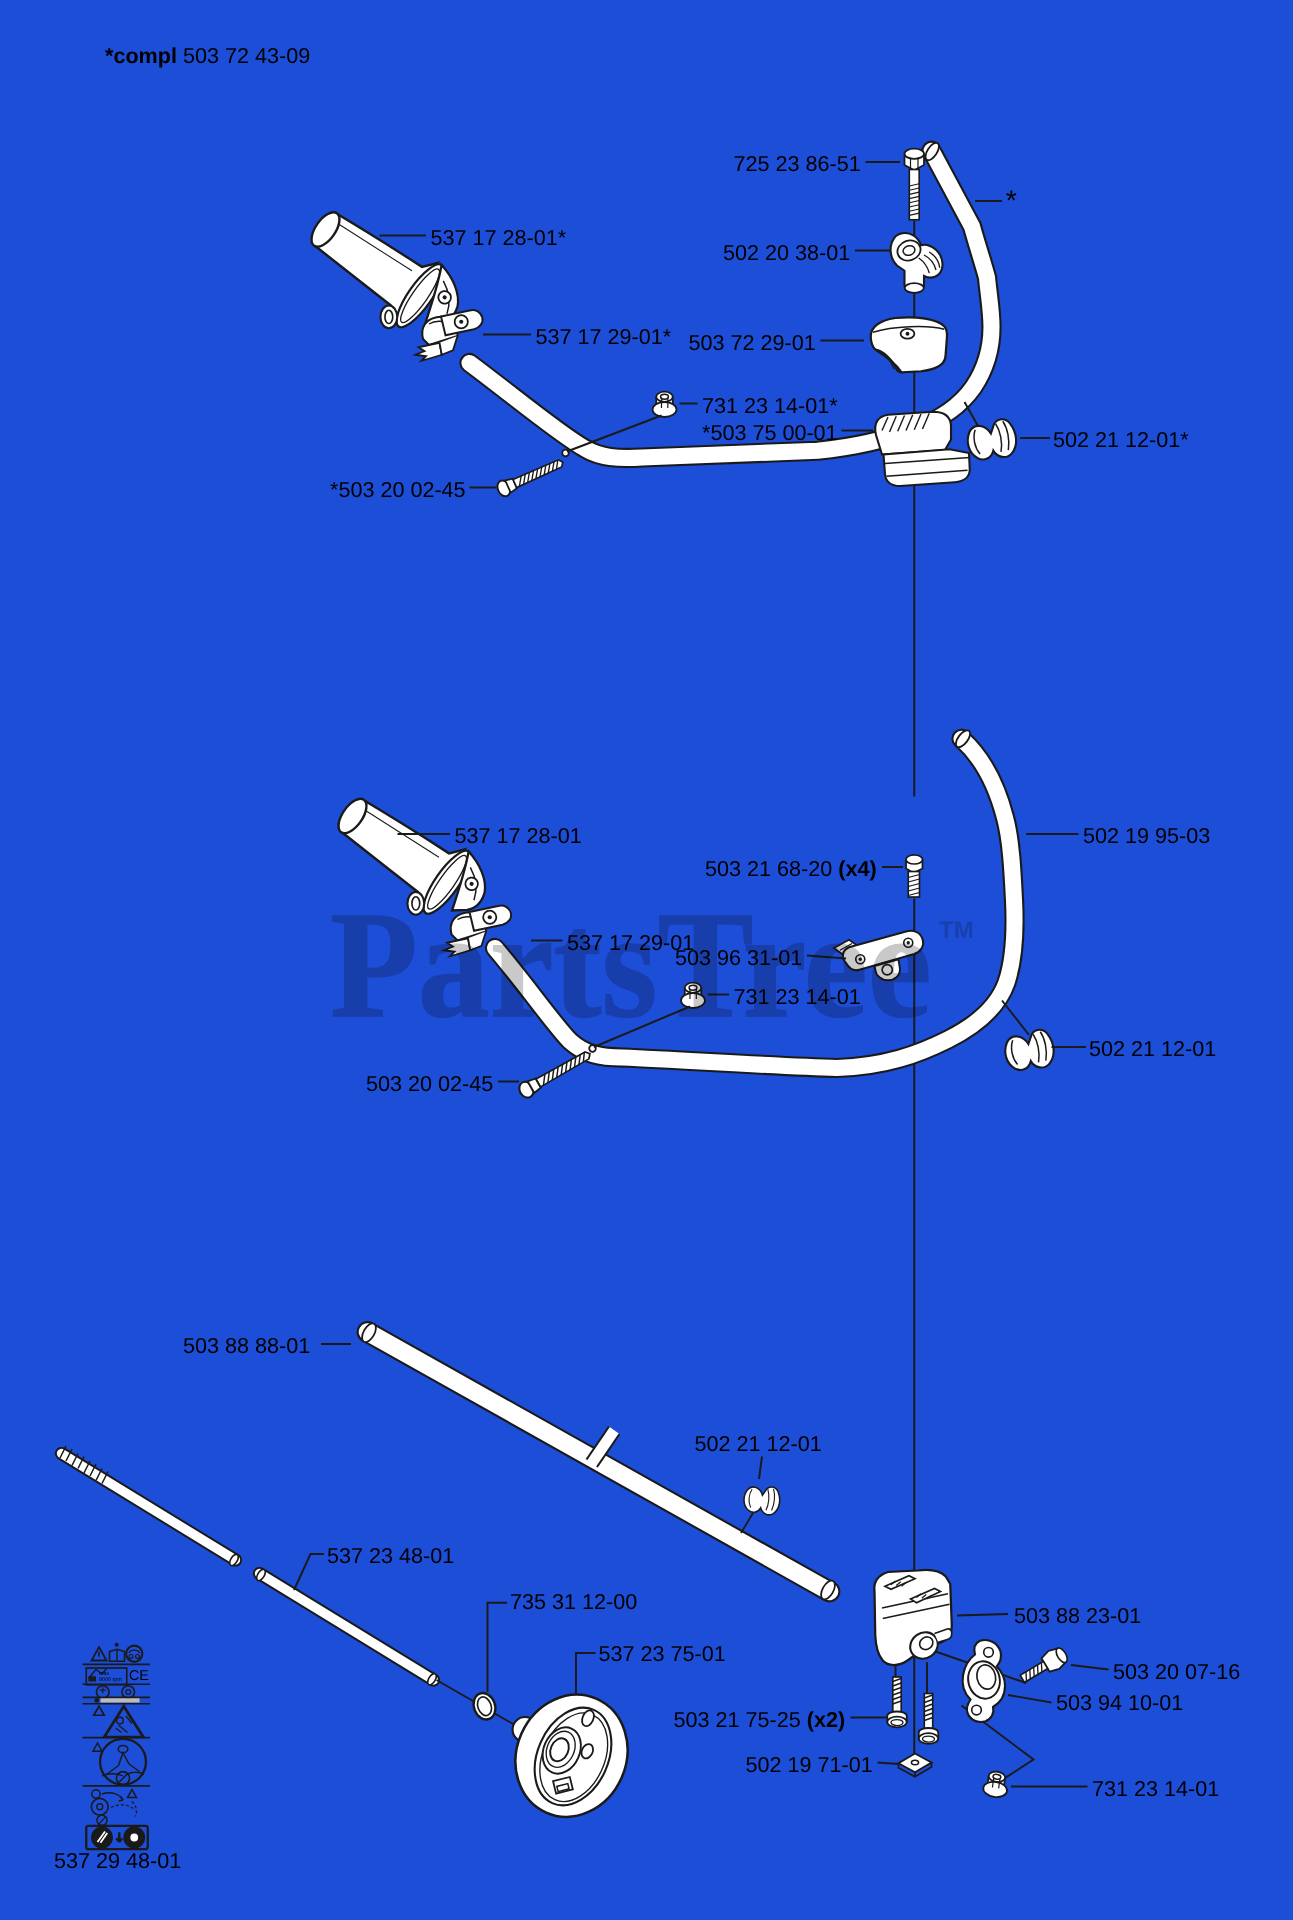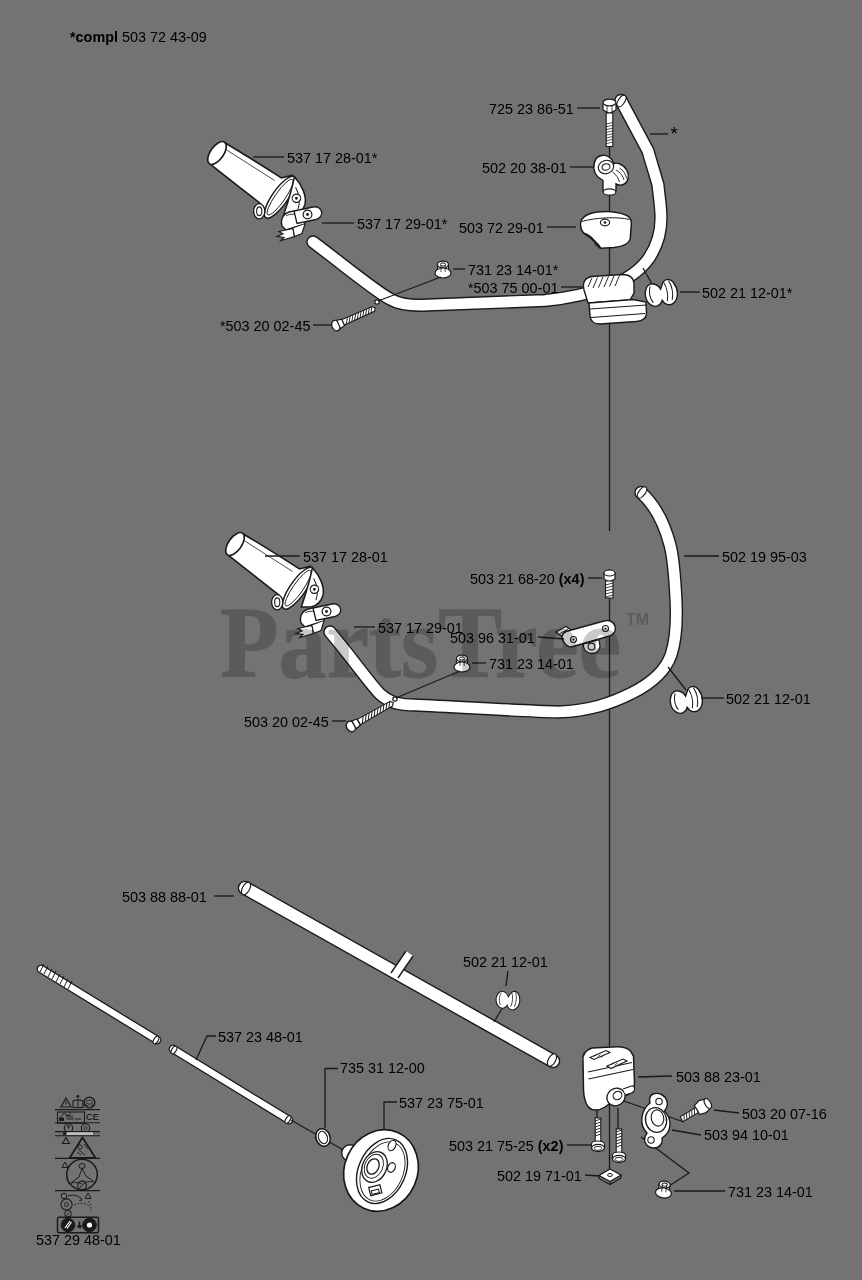--- a/index.html
+++ b/index.html
@@ -1,16 +1,16 @@
 <!DOCTYPE html>
 <html><head>
 <meta charset="utf-8">
 <style>
   html,body{margin:0;padding:0;background:#ffffff;}
-  #page{position:relative;width:862px;height:1280px;background:#737373;overflow:hidden;}
+  #page{position:relative;width:862px;height:1280px;background:#1d4ed8;overflow:hidden;}
   svg{position:absolute;left:0;top:0;}
   text{font-family:"Liberation Sans",sans-serif;fill:#000;}
   .lbl{font-size:14.4px;}
   .b{font-weight:bold;}
   .wm{font-family:"Liberation Serif",serif;font-weight:bold;fill:#c9c9c9;}
 </style>
 </head>
 <body>
 <div id="page">
 <svg width="862" height="1280" viewBox="0 0 862 1280">

